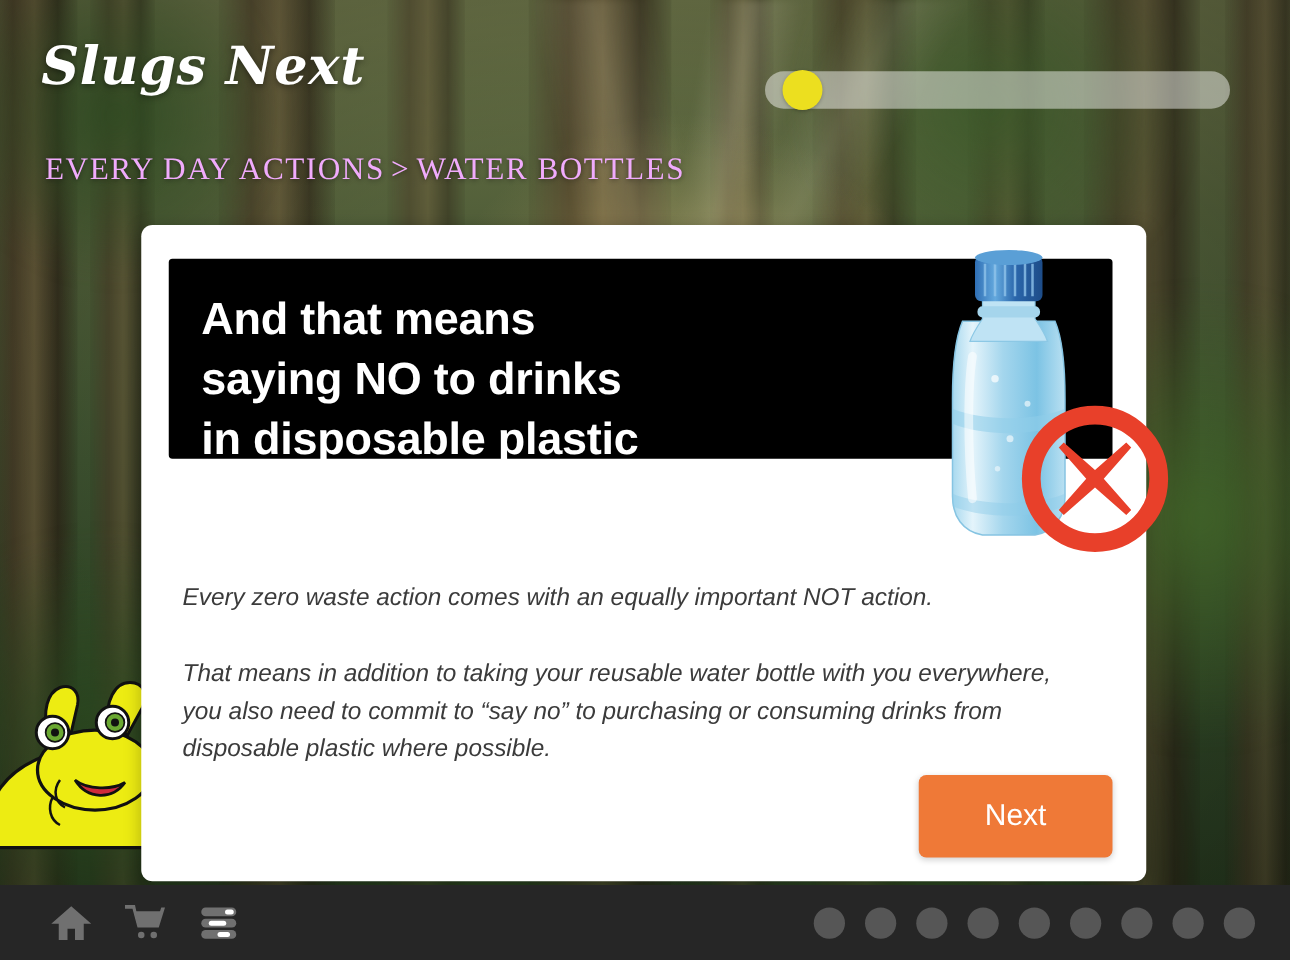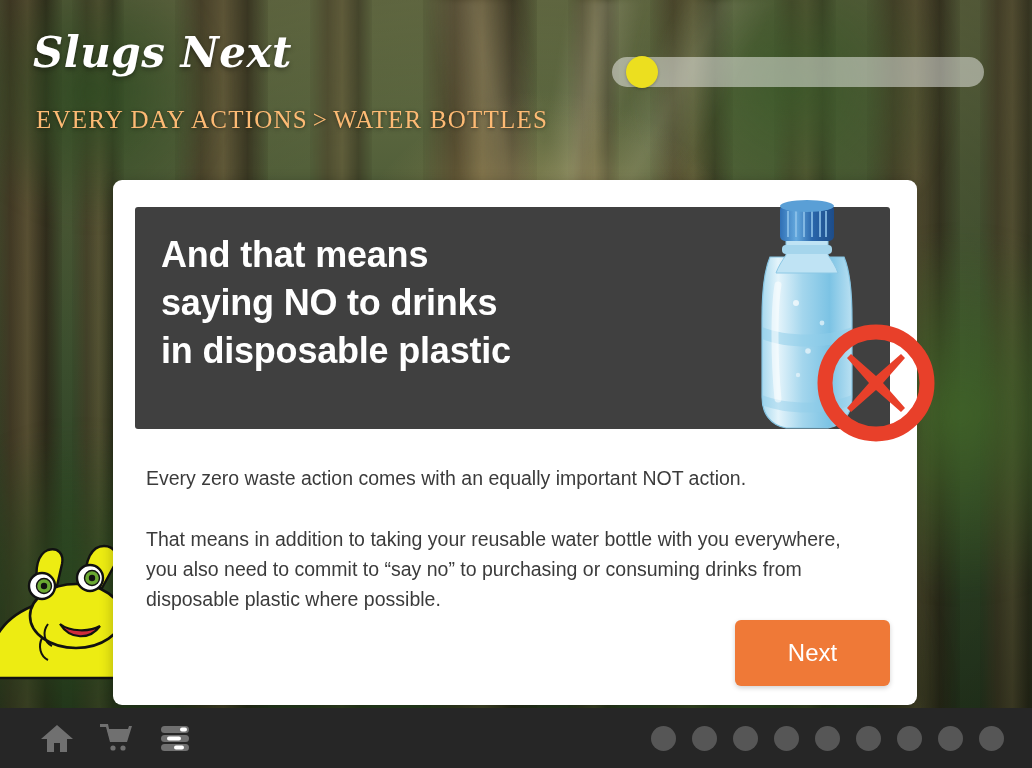--- a/index.html
+++ b/index.html
@@ -73,25 +73,25 @@
     font-weight: 700;
     font-size: 42px;
     line-height: 1;
     color: #ffffff;
     letter-spacing: .5px;
     text-shadow: 0 2px 5px rgba(0,0,0,.40);
     white-space: nowrap;
   }
   .breadcrumb {
     position: absolute;
-    left: 36px; top: 107px;
+    left: 36px; top: 123px;
     font-family: "Liberation Serif", serif;
     font-size: 25px;
     line-height: 1;
-    color: #fdba74;
+    color: #f0abfc;
     letter-spacing: 1.2px;
     text-shadow: 0 1px 4px rgba(0,0,0,.45);
     white-space: nowrap;
   }
   .breadcrumb .sep { margin: 0 5px; }
 
   
   .progress-wrap {
     position: absolute;
     left: 612px; top: 57px;
@@ -121,22 +121,22 @@
     width: 804px; height: 525px;
     background: #ffffff;
     border-radius: 9px;
     box-shadow: 0 3px 14px rgba(0,0,0,.26);
     overflow: visible;
   }
 
   .banner {
     position: absolute;
     left: 22px; top: 27px;
-    width: 755px; height: 222px;
-    background: #404040;
+    width: 755px; height: 160px;
+    background: #000000;
     border-radius: 3px;
   }
   .banner-heading {
     position: absolute;
     left: 26px; top: 24px;
     width: 560px;
     font-family: "Liberation Sans", sans-serif;
     font-weight: 700;
     font-size: 36px;
     line-height: 48px;
@@ -150,20 +150,21 @@
   .no-sign { position: absolute; right: -22px; top: 140px; width: 126px; height: 126px; }
 
   .body-copy {
     position: absolute;
     left: 33px; top: 283px;
     width: 700px;
     font-family: "Liberation Sans", sans-serif;
     font-size: 19.5px;
     line-height: 30px;
     color: #3b3b3b;
+    font-style: italic;
   }
   .body-copy p + p { margin-top: 31px; }
 
   .next-button {
     position: absolute;
     left: 622px; top: 440px;
     width: 155px; height: 66px;
     background: #ef7937;
     border: none;
     border-radius: 6px;

